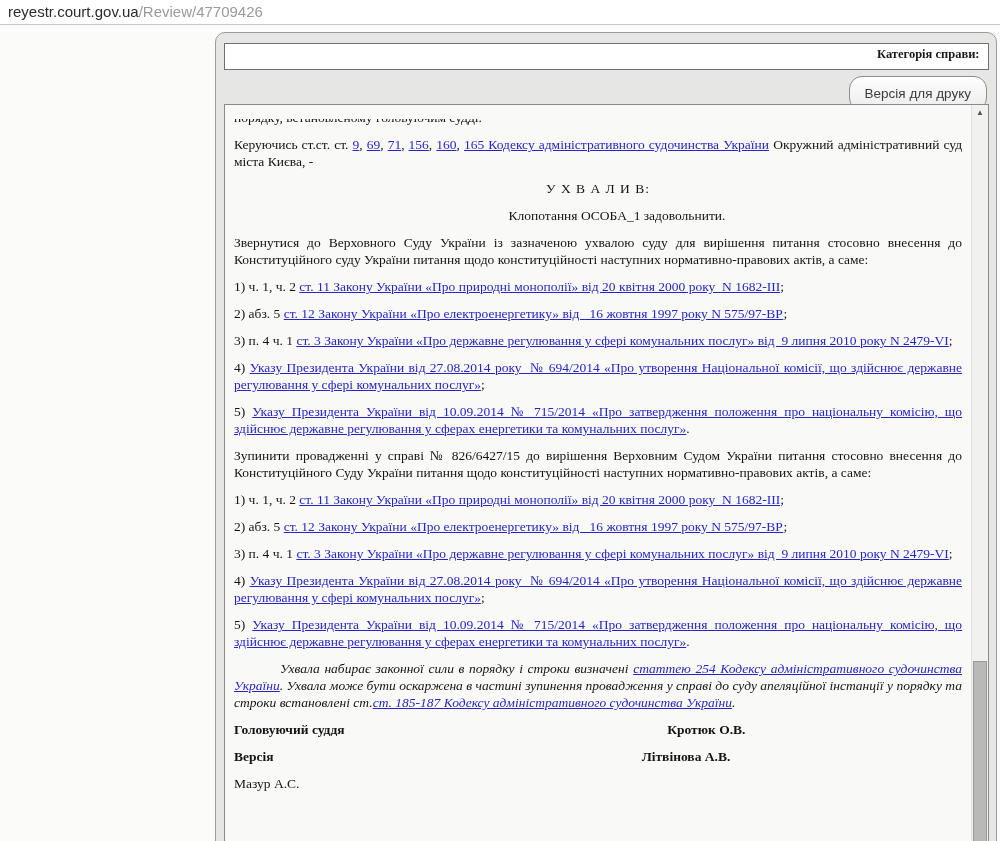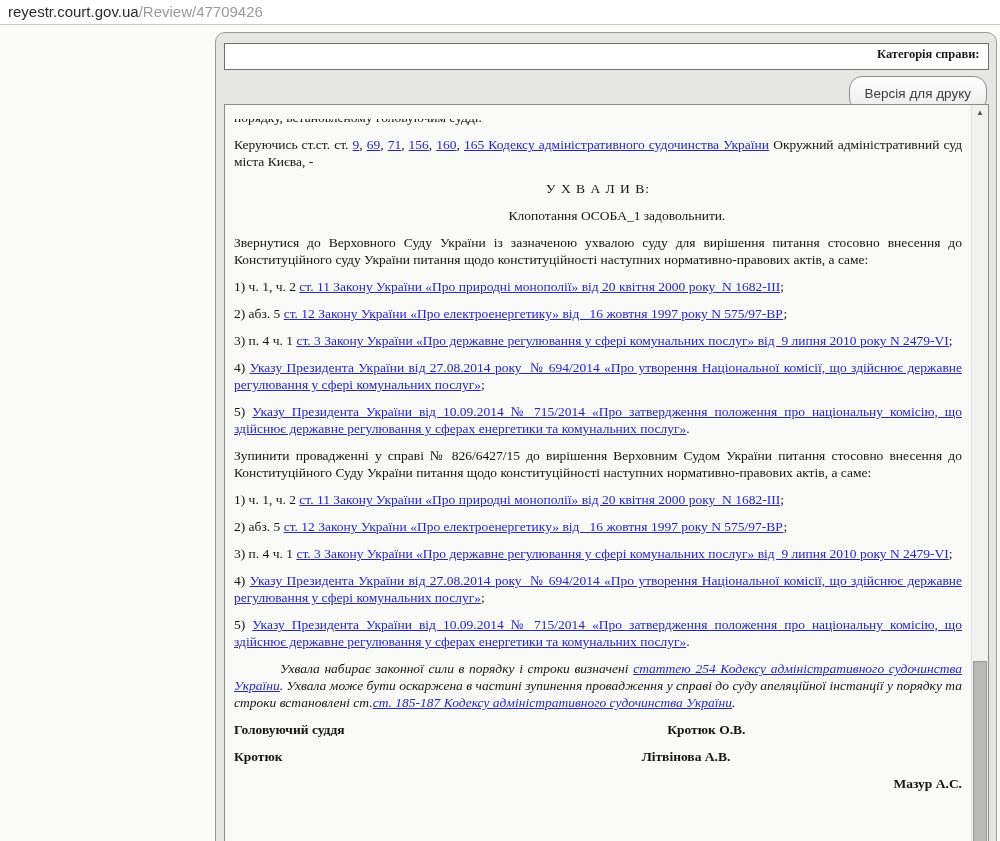--- a/index.html
+++ b/index.html
@@ -38,21 +38,21 @@
            height:758px;overflow:hidden;box-sizing:border-box;}
   .doc-content{margin:14px 26px 0 9px;font-size:13.5px;line-height:17px;color:#141414;}
   .doc-content .p{margin:10px 0;text-align:justify;}
   .p.clipped{height:7px;overflow:hidden;margin:0;text-align:left;}
   .p.clipped .clipline{display:block;margin-top:-10px;}
   .p.center{text-align:center;font-weight:normal;letter-spacing:1px;}
   .p.indent{text-align:center;text-indent:38px;}
   .p.italic{font-style:italic;text-indent:46px;}
   .p.sig{font-weight:bold;text-align:left;position:relative;}
   .p.sig .name{position:absolute;}
-  .p.sigc{font-weight:bold;text-align:right;}
+  .p.sigc{font-weight:normal;text-align:left;}
   a.doclink{color:#2626c8;text-decoration:underline;cursor:pointer;}
 
   
   .scrollbar{position:absolute;top:0;right:0;bottom:0;width:16px;background:#f1f1ef;
              border-left:1px solid #e0e0de;}
   .sb-up{height:15px;text-align:center;font-size:8px;color:#555;line-height:15px;
          font-family:"Liberation Sans",sans-serif;cursor:pointer;}
   .sb-thumb{position:absolute;left:1px;right:1px;top:556px;bottom:0;background:#b9b9b8;
             border:1px solid #999;border-bottom:none;border-radius:1px;cursor:pointer;}
 </style>
@@ -88,21 +88,21 @@
         <div class="p "><span>4) </span><a class="doclink" href="#">Указу Президента України від 27.08.2014 року &nbsp;№ 694/2014 «Про утворення Національної комісії, що здійснює державне регулювання у сфері комунальних послуг»</a><span>;</span></div>
         <div class="p "><span>5) </span><a class="doclink" href="#">Указу Президента України від 10.09.2014 № 715/2014 «Про затвердження положення про національну комісію, що здійснює державне регулювання у сферах енергетики та комунальних послуг»</a><span>.</span></div>
         <div class="p "><span>Зупинити провадженні у справі № 826/6427/15 до вирішення Верховним Судом України питання стосовно внесення до Конституційного Суду України питання щодо конституційності наступних нормативно-правових актів, а саме:</span></div>
         <div class="p "><span>1) ч. 1, ч. 2 </span><a class="doclink" href="#">ст. 11 Закону України «Про природні монополії» від 20 квітня 2000 року &nbsp;N 1682-III</a><span>;</span></div>
         <div class="p "><span>2) абз. 5 </span><a class="doclink" href="#">ст. 12 Закону України «Про електроенергетику» від &nbsp;&nbsp;16 жовтня 1997 року N 575/97-ВР</a><span>;</span></div>
         <div class="p "><span>3) п. 4 ч. 1 </span><a class="doclink" href="#">ст. 3 Закону України «Про державне регулювання у сфері комунальних послуг» від &nbsp;9 липня 2010 року N 2479-VI</a><span>;</span></div>
         <div class="p "><span>4) </span><a class="doclink" href="#">Указу Президента України від 27.08.2014 року &nbsp;№ 694/2014 «Про утворення Національної комісії, що здійснює державне регулювання у сфері комунальних послуг»</a><span>;</span></div>
         <div class="p "><span>5) </span><a class="doclink" href="#">Указу Президента України від 10.09.2014 № 715/2014 «Про затвердження положення про національну комісію, що здійснює державне регулювання у сферах енергетики та комунальних послуг»</a><span>.</span></div>
         <div class="p italic"><span>Ухвала набирає законної сили в порядку і строки визначені </span><a class="doclink" href="#">статтею 254 Кодексу адміністративного судочинства України</a><span>. Ухвала може бути оскаржена в частині зупинення провадження у справі до суду апеляційної інстанції у порядку та строки встановлені ст.</span><a class="doclink" href="#">ст. 185-187 Кодексу адміністративного судочинства України</a><span>.</span></div>
         <div class="p sig"><span>Головуючий суддя</span><span class="name" style="left: 59.5%;">Кротюк О.В.</span></div>
-        <div class="p sig"><span>Кротюк</span><span class="name" style="left: 56%;">Літвінова А.В.</span></div>
+        <div class="p sig"><span>Версія</span><span class="name" style="left: 56%;">Літвінова А.В.</span></div>
         <div class="p sigc"><span>Мазур А.С.</span></div>
       </div>
     <div class="scrollbar">
       <div class="sb-up">▲</div>
       <div class="sb-thumb"></div>
     </div>
   </div>
 
 </div>
 

